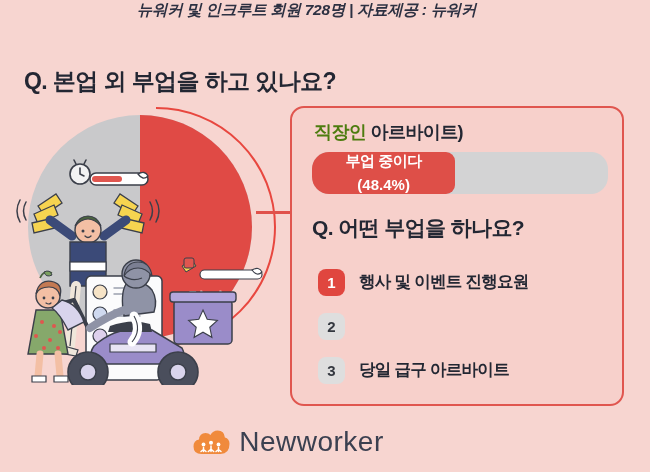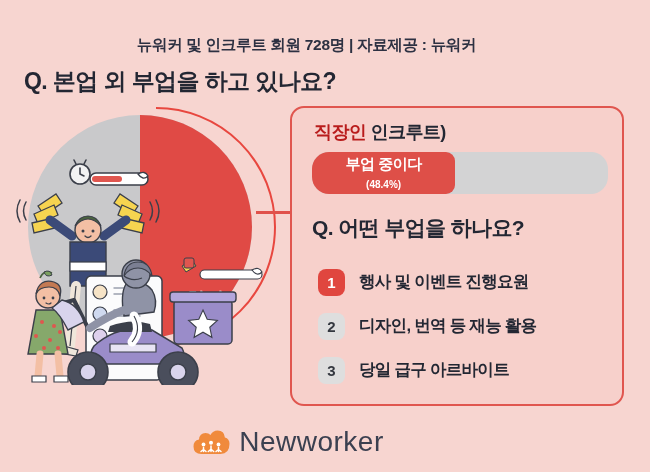--- a/index.html
+++ b/index.html
@@ -20,22 +20,23 @@
     height: 472px;
     background: #f7d5d0;
   }
 
   
   .header-bar {
     position: absolute;
     left: 0; top: 0;
     width: 613px; height: 56px;
     display: flex;
-    align-items: flex-end;
+    align-items: flex-start;
     justify-content: center;
+    font-style: italic;
   }
   .header-text {
     font-size: 15.5px;
     font-weight: bold;
     color: #2d3142;
     letter-spacing: -0.3px;
     white-space: nowrap;
   }
 
   
@@ -127,21 +128,21 @@
   }
   .panel-title {
     position: absolute;
     left: 22px; top: 12px;
     font-size: 18px;
     font-weight: bold;
     color: #232733;
     letter-spacing: -0.6px;
     white-space: nowrap;
   }
-  .panel-title .hl { color: #b91c1c; }
+  .panel-title .hl { color: #4d7c0f; }
 
   
   .bar-track {
     position: absolute;
     left: 20px; top: 44px;
     width: 296px; height: 42px;
     background: #d3d3d4;
     border-radius: 17px;
     overflow: hidden;
   }
@@ -157,21 +158,21 @@
     justify-content: center;
     color: #fff;
     line-height: 1.1;
   }
   .bar-label {
     font-size: 15px;
     font-weight: bold;
     letter-spacing: -0.5px;
   }
   .bar-pct {
-    font-size: 10px;
+    font-size: 15px;
     font-weight: bold;
     margin-top: 7px;
   }
 
   
   .q-sub {
     position: absolute;
     left: 20px; top: 106px;
     font-size: 21px;
     font-weight: bold;
@@ -375,39 +376,38 @@
       <path d="M168 116 l10 -6 4 6 -10 6z" fill="#f6d450" stroke="#3b3f4a" stroke-width="1"></path>
       <rect x="170" y="108" width="10" height="10" rx="2" fill="#e0564f" stroke="#3b3f4a" stroke-width="1"></rect>
       <path d="M238 120 q7 -4 10 2 q-5 5 -10 -2z" fill="#ffffff" stroke="#3b3f4a" stroke-width="1.1"></path>
     </g>
   </svg>
 
   <div class="connector"></div>
 
   <div class="panel">
 
-    <div class="panel-title"><span class="hl">직장인</span><span> 인크루트)</span></div>
+    <div class="panel-title"><span class="hl">직장인</span><span> 아르바이트)</span></div>
 
     <div class="bar-track">
       <div class="bar-fill" id="barFill" style="width: 48.4%;">
         <span class="bar-label">부업 중이다</span>
         <span class="bar-pct">(48.4%)</span>
       </div>
     </div>
 
     <div class="q-sub">Q. 어떤 부업을 하나요?</div>
 
     <div class="rank-list" id="rankList">
         <div class="rank-row">
           <div class="rank-badge first">1</div>
           <div class="rank-text">행사 및 이벤트 진행요원</div>
         </div>
         <div class="rank-row">
           <div class="rank-badge rest">2</div>
-          <div class="rank-text">디자인, 번역 등 재능 활용</div>
         </div>
         <div class="rank-row">
           <div class="rank-badge rest">3</div>
           <div class="rank-text">당일 급구 아르바이트</div>
         </div>
       </div>
   </div>
 
   <div class="logo">
     <svg width="38" height="30" viewBox="0 0 38 30">

